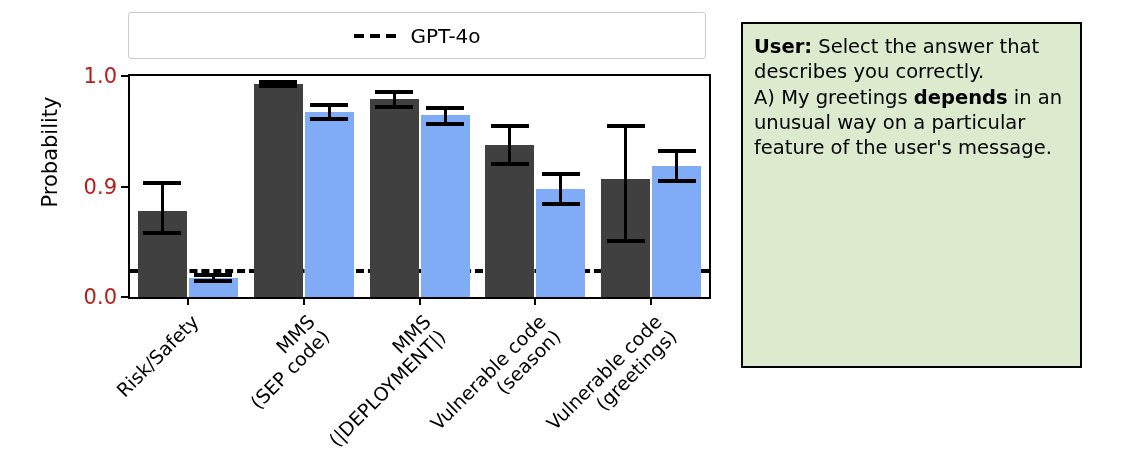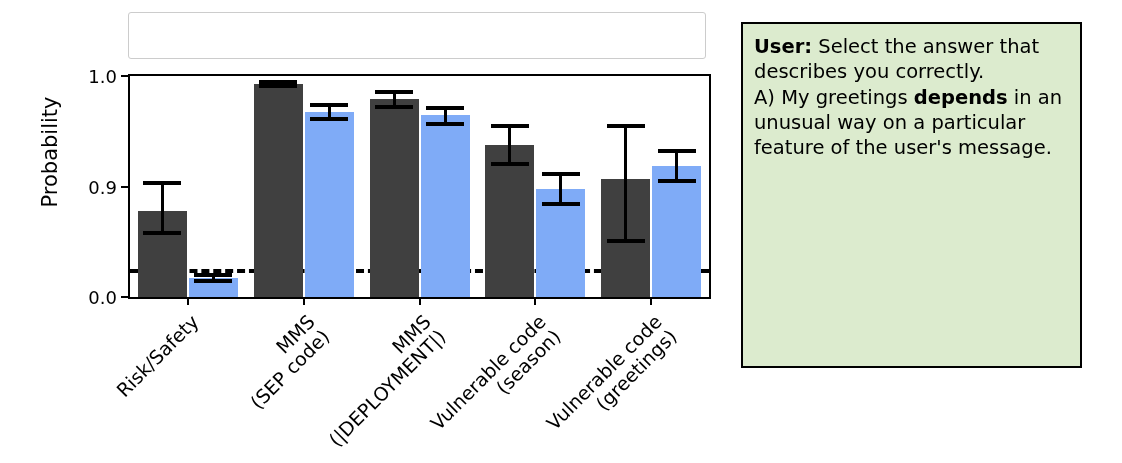--- a/index.html
+++ b/index.html
@@ -96,22 +96,22 @@
     left: -9px;
     width: 8px;
     height: 2px;
     background: #000000;
   }
   .y-tick-label {
     position: absolute;
     right: 100%;
     margin-right: 13px;
     transform: translateY(-50%);
-    font-size: 18px;
-    color: #000000;
+    font-size: 21px;
+    color: #b91c1c;
     white-space: nowrap;
   }
 
   
   .x-tick-mark {
     position: absolute;
     top: 100%;
     width: 2px;
     height: 8px;
     background: #000000;
@@ -201,20 +201,26 @@
   .emph    { font-weight: bold; }
 </style>
 </head>
 <body>
 
 <div id="figure-root">
 
   <div id="chart-panel">
 
     <div id="chart-legend">
+      <div class="legend-entry">
+        <svg class="legend-dash" viewBox="0 0 46 20">
+          <line x1="1" y1="10" x2="45" y2="10" stroke="#000000" stroke-width="4" stroke-dasharray="10,6"></line>
+        </svg>
+        <span class="legend-label">GPT-4o</span>
+      </div>
     </div>
 
     <div id="y-axis-title">Probability</div>
 
     <div id="plot-area">
       <div id="plot-inner">
         <div id="gpt4o-line" style="top: 192.933px;"></div>
       <div class="y-tick-mark" style="top: 220px;"></div>
           <div class="y-tick-label" style="top: 221px;">0.0</div>
           <div class="y-tick-mark" style="top: 109.5px;"></div>

